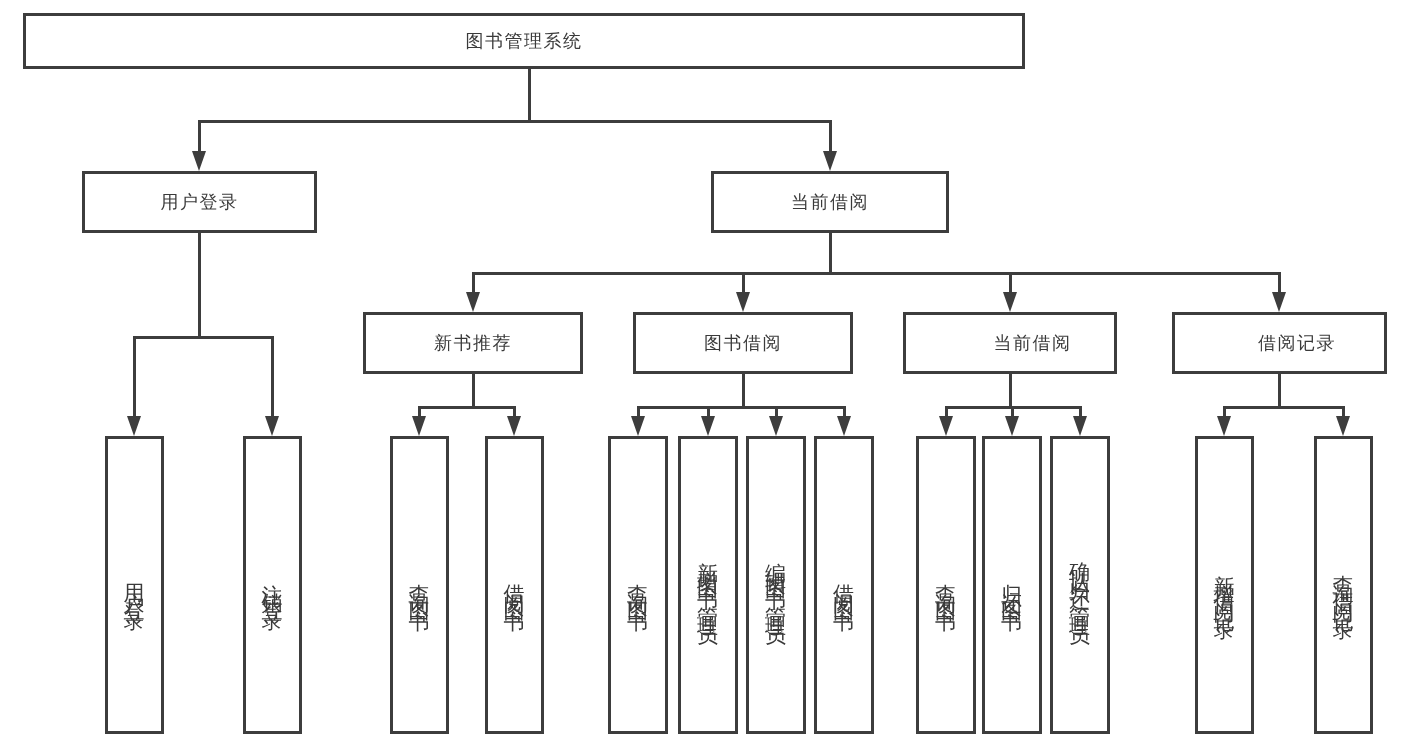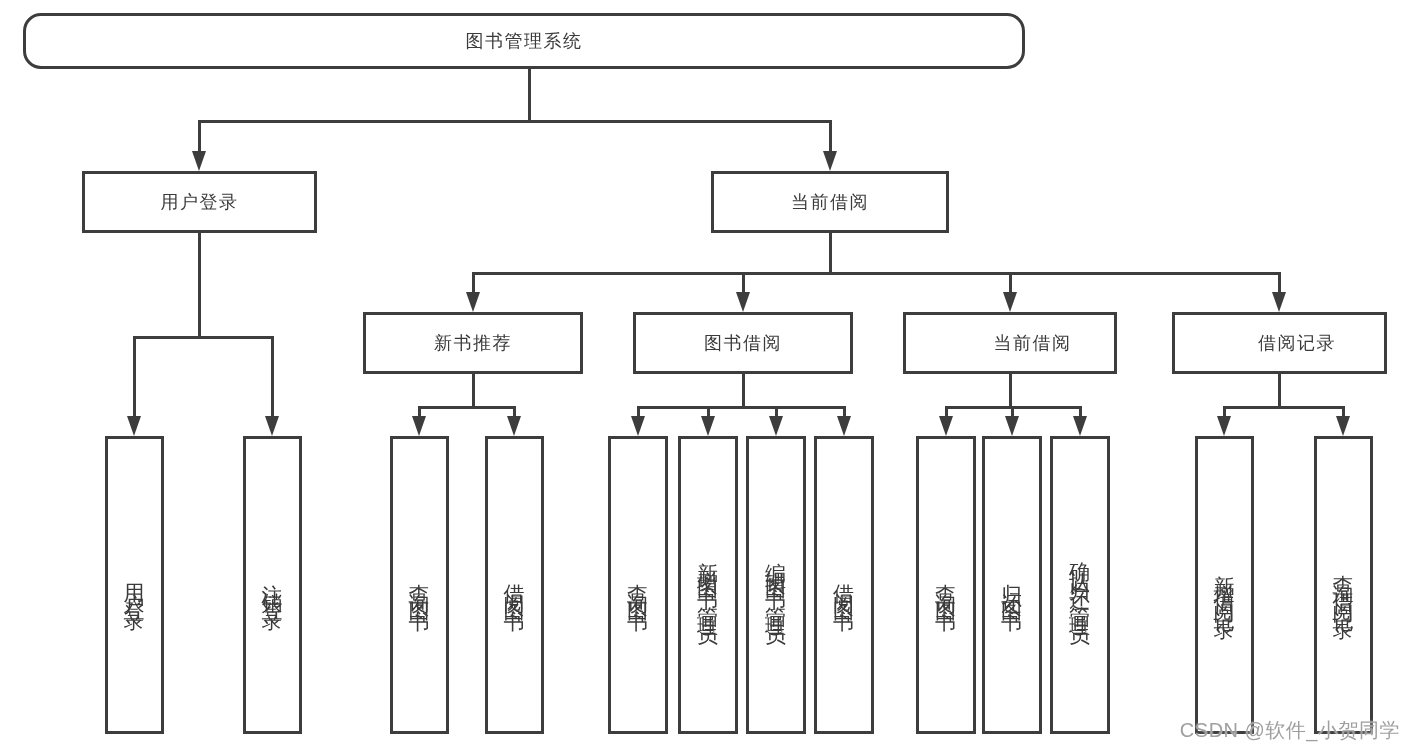--- a/index.html
+++ b/index.html
@@ -56,21 +56,21 @@
     text-shadow:0 0 2px #ffffff;
     z-index:5;
     white-space:nowrap;
   }
 </style>
 </head>
 <body>
 
 <div class="canvas">
 
-  <div class="box h" style="left:23px;top:13px;width:1002px;height:56px;border-radius:18px;">
+  <div class="box h" style="left:23px;top:13px;width:1002px;height:56px;">
     <span>图书管理系统</span>
   </div>
 
   <div class="vline" style="left:527.5px;top:69px;height:51px;"></div>
   <div class="hline" style="left:198px;top:120px;width:633.5px;"></div>
   <div class="vline" style="left:198px;top:120px;height:31px;"></div>
   <div class="arrow" style="left:192px;top:151px;"></div>
   <div class="vline" style="left:828.5px;top:120px;height:31px;"></div>
   <div class="arrow" style="left:822.5px;top:151px;"></div>
 
@@ -183,15 +183,14 @@
     <span class="vtext">确认归还（管理员）</span>
   </div>
 
   <div class="box v" style="left:1195px;top:436px;width:59px;height:298px;">
     <span class="vtext">新增借阅记录</span>
   </div>
   <div class="box v" style="left:1314px;top:436px;width:59px;height:298px;">
     <span class="vtext">查询借阅记录</span>
   </div>
 
-  <div class="watermark">CSDN @软件_小贺同学</div>
 
 </div>
 
 </body></html>

